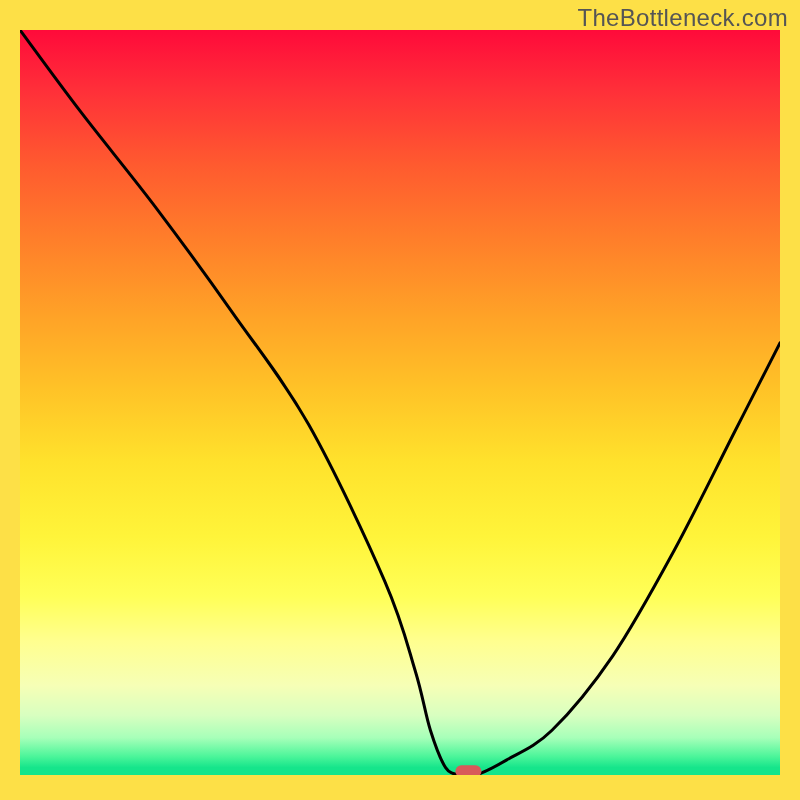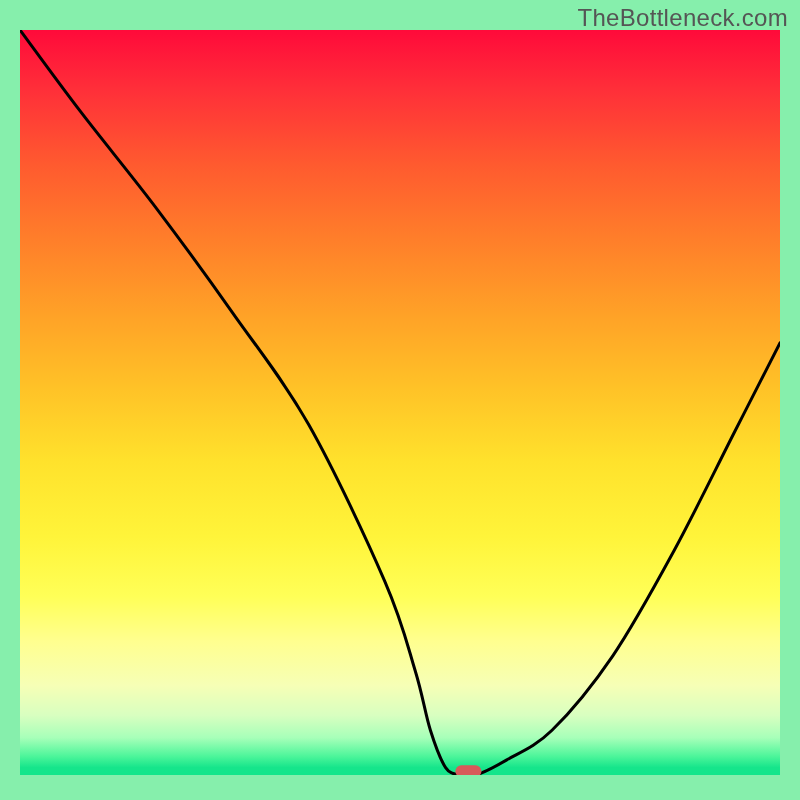--- a/index.html
+++ b/index.html
@@ -5,21 +5,21 @@
   body {
     margin: 0;
     padding: 0;
     background: #fff;
     font-family: Arial, Helvetica, sans-serif;
   }
   .chart-frame {
     width: 800px;
     height: 800px;
     position: relative;
-    background: #86efac;
+    background: #fde047;
     box-sizing: border-box;
   }
   .watermark {
     position: absolute;
     top: 4px;
     right: 12px;
     color: #555;
     font-size: 24px;
     font-weight: 500;
     letter-spacing: 0.3px;

